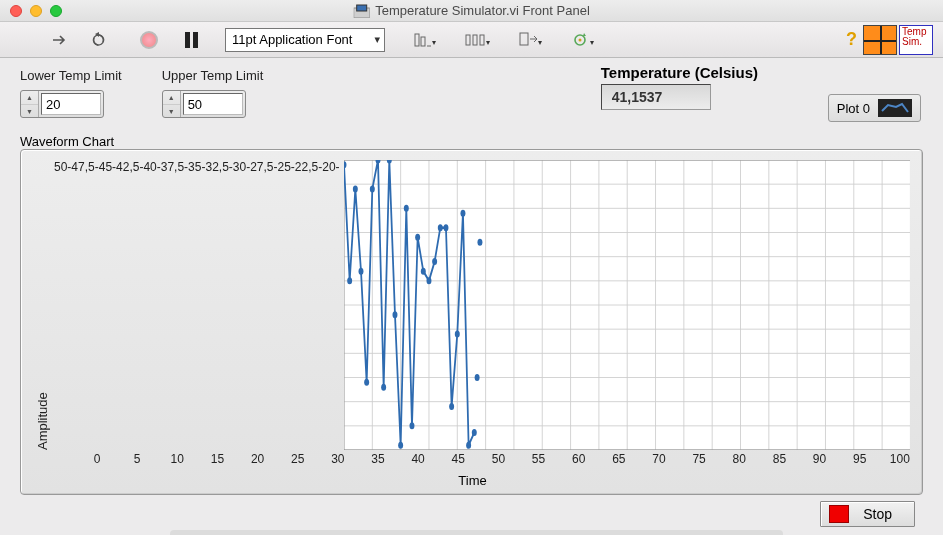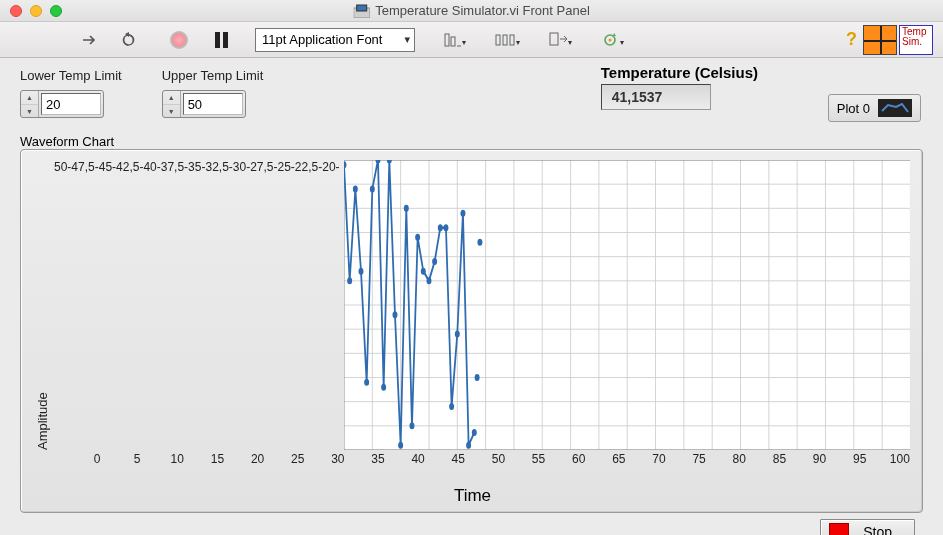--- a/index.html
+++ b/index.html
@@ -45,21 +45,21 @@
       width: 16px; height: 14px;
     }
 
     
     .toolbar {
       height: 36px;
       background: linear-gradient(#f3f1f2, #e4e2e3);
       border-bottom: 1px solid #bababa;
       display: flex;
       align-items: center;
-      padding: 0 10px 0 80px;
+      padding: 0 10px 0 50px;
       gap: 21px;
     }
     .tb-icon {
       width: 20px; height: 20px;
       display: inline-flex; align-items: center; justify-content: center;
       color: #555;
     }
     .record-btn {
       width: 18px; height: 18px; border-radius: 50%;
       border: 2px solid #bbb;
@@ -262,22 +262,22 @@
     .x-ticks {
       display: flex;
       justify-content: space-between;
       font-size: 12px;
       color: #222;
       margin-top: 2px;
     }
     .x-ticks span { width: 20px; text-align: center; }
     .x-axis-label {
       text-align: center;
-      font-size: 17px;
-      margin-top: 20px;
+      font-size: 13px;
+      margin-top: 7px;
     }
 
     .bottom-bar {
       display: flex;
       justify-content: flex-end;
       margin-top: 6px;
       padding-right: 8px;
     }
     .stop-btn {
       border: 1px solid #888;

